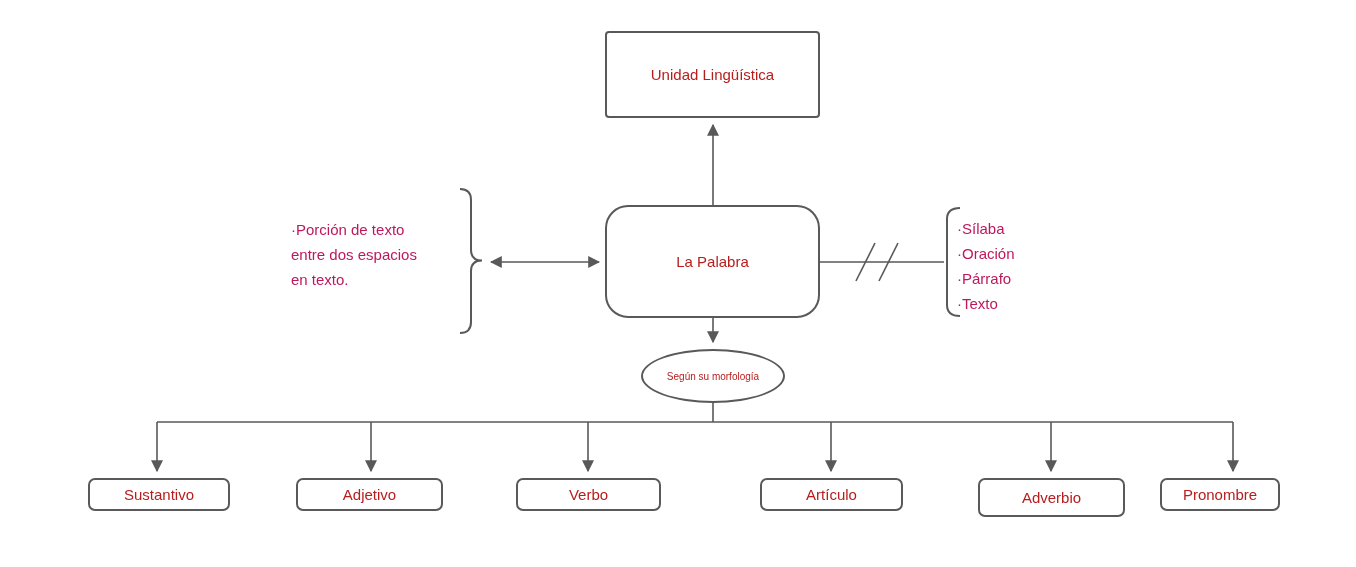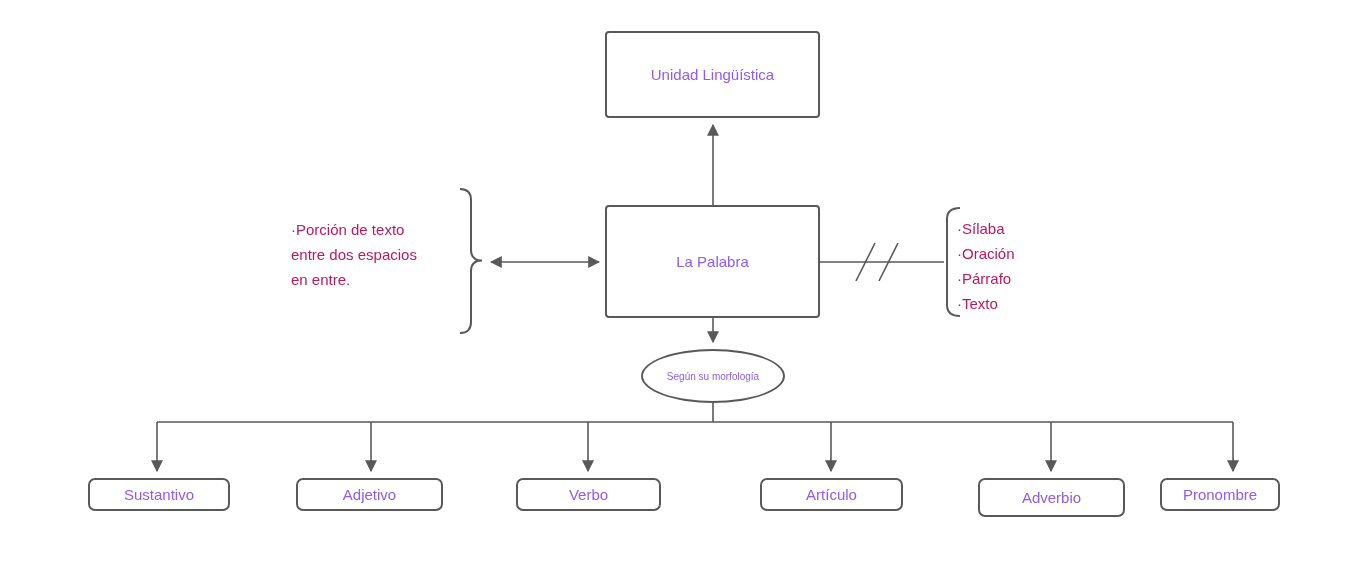--- a/index.html
+++ b/index.html
@@ -31,21 +31,21 @@
     fill: none;
   }
   .node {
     position: absolute;
     border: 2px solid #595959;
     background: #ffffff;
     display: flex;
     align-items: center;
     justify-content: center;
     text-align: center;
-    color: #8b5cf6;
+    color: #b91c1c;
     font-size: 15px;
   }
   .rect-node { border-radius: 4px; }
   .leaf-node { border-radius: 7px; }
   .ellipse-node {
     border-radius: 50%;
     font-size: 10px;
     padding: 0 10px;
   }
   .side-text {
@@ -92,28 +92,28 @@
     <line class="ln" x1="588" y1="422" x2="588" y2="471" marker-end="url(#arrow)"></line>
     <line class="ln" x1="831" y1="422" x2="831" y2="471" marker-end="url(#arrow)"></line>
     <line class="ln" x1="1051" y1="422" x2="1051" y2="471" marker-end="url(#arrow)"></line>
     <line class="ln" x1="1233" y1="422" x2="1233" y2="471" marker-end="url(#arrow)"></line>
   </svg>
 
   <div class="node rect-node" style="left:605px; top:31px; width:215px; height:87px;">
     <span>Unidad Lingüística</span>
   </div>
 
-  <div class="node rect-node" style="left:605px; top:205px; width:215px; height:113px;">
+  <div class="node rect-node" style="left:605px; top:205px; width:215px; height:113px;border-radius:23px;">
     <span>La Palabra</span>
   </div>
 
   <div class="side-text" style="left:291px; top:217px;">
     <div>·Porción de texto</div>
     <div>entre dos espacios</div>
-    <div>en entre.</div>
+    <div>en texto.</div>
   </div>
 
   <div class="side-text" style="left:957px; top:216px;">
     <div>·Sílaba</div>
     <div>·Oración</div>
     <div>·Párrafo</div>
     <div>·Texto</div>
   </div>
 
   <div class="node ellipse-node" style="left:641px; top:349px; width:144px; height:54px;">

